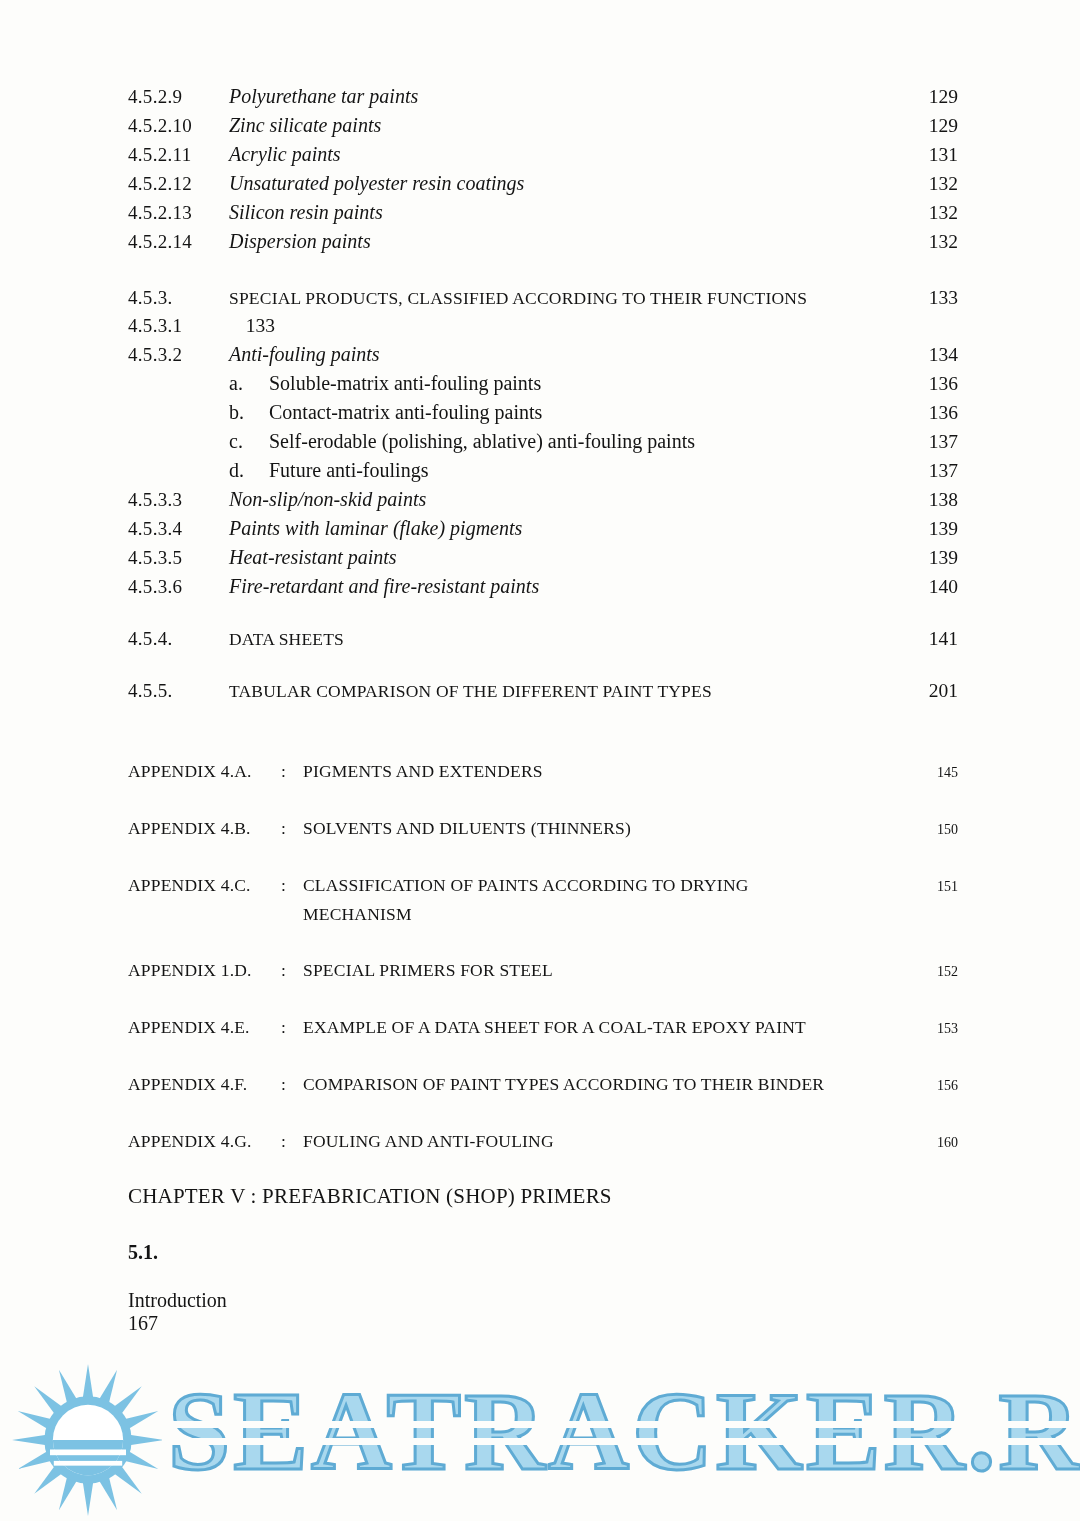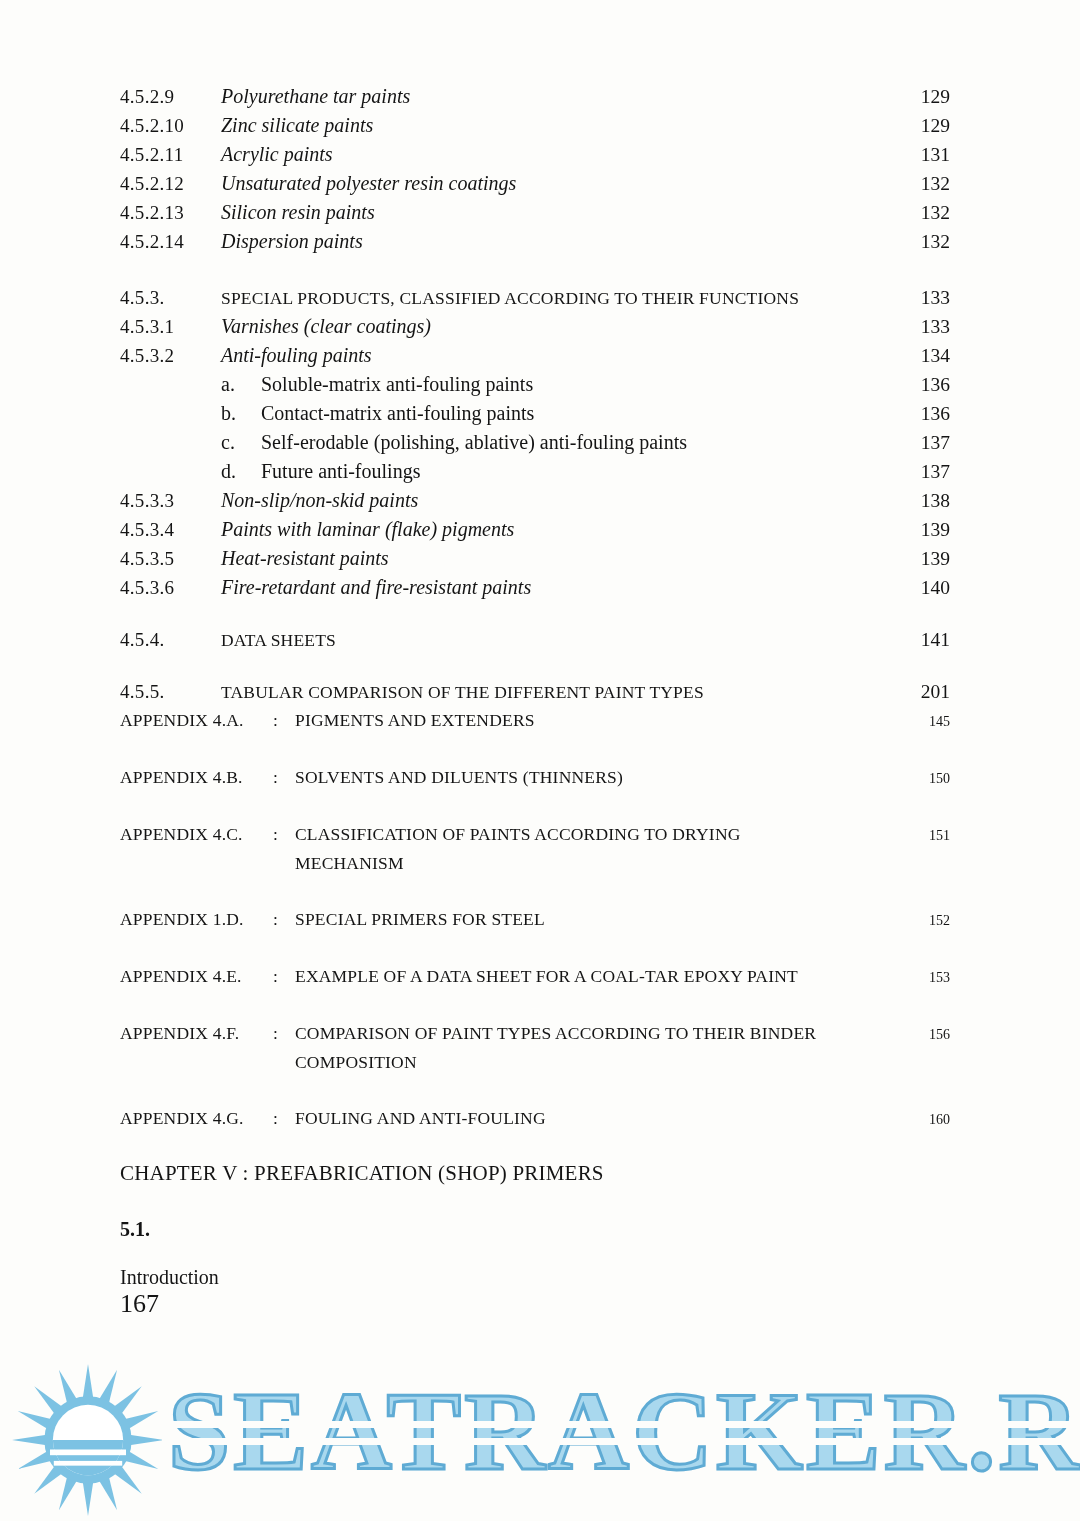--- a/index.html
+++ b/index.html
@@ -6,21 +6,21 @@
   body {
     width: 1080px; height: 1521px;
     background: #fdfdfb;
     font-family: "Liberation Serif", serif;
     color: #141414;
     position: relative;
     overflow: hidden;
   }
   .toc {
     position: absolute;
-    left: 120px; top: 82px;
+    left: 128px; top: 82px;
     width: 830px;
   }
   .row {
     display: flex;
     align-items: baseline;
     font-size: 20px;
     line-height: 28px;
   }
   .row .num {
     flex: 0 0 101px;
@@ -45,21 +45,21 @@
     letter-spacing: 0.2px;
   }
   .letter-row .letter {
     flex: 0 0 40px;
     font-style: normal;
   }
   .letter-row .title { font-style: normal; }
   .gap-md { margin-top: 28px; }
   .gap-sm { margin-top: 24px; }
 
-  .appendices { }
+  .appendices { margin-top: 52px; }
   .app-row {
     display: flex;
     align-items: baseline;
     font-size: 17.5px;
     line-height: 29px;
     margin-bottom: 27px;
     letter-spacing: 0.2px;
   }
   .app-label { flex: 0 0 153px; }
   .app-colon { flex: 0 0 22px; }
@@ -80,21 +80,21 @@
   }
   .intro-row {
     display: flex;
     align-items: baseline;
     margin-top: 32px;
     font-size: 20px;
     flex-direction: column;
   }
   .intro-row .inum { flex: 0 0 48px; font-weight: bold; }
   .intro-row .ititle { flex: 1; font-weight: normal; }
-  .intro-row .pg { flex: 0 0 46px; text-align: right; font-size: 26px; font-weight: normal; }
+  .intro-row .pg { flex: 0 0 46px; text-align: right; font-size: 20px; font-weight: normal; }
 
   .watermark {
     position: absolute;
     left: 12px; top: 1364px;
     width: 1058px; height: 152px;
   }
   .sun-wrap { position: absolute; left: 0; top: 0; width: 152px; height: 152px; }
   .wm-text {
     position: absolute;
     left: 156px; top: 4px;
@@ -153,21 +153,20 @@
     <span class="pg">132</span>
   </div>
 
   <div class="row caps-row gap-md">
     <span class="num">4.5.3.</span>
     <span class="title">SPECIAL PRODUCTS, CLASSIFIED ACCORDING TO THEIR FUNCTIONS</span>
     <span class="pg">133</span>
   </div>
   <div class="row">
     <span class="num">4.5.3.1</span>
-    <span class="title">Varnishes (clear coatings)</span>
     <span class="pg">133</span>
   </div>
   <div class="row">
     <span class="num">4.5.3.2</span>
     <span class="title">Anti-fouling paints</span>
     <span class="pg">134</span>
   </div>
 
   <div class="row letter-row">
     <span class="num"></span>
@@ -253,21 +252,21 @@
     </div>
     <div class="app-row">
       <span class="app-label">APPENDIX 4.E.</span>
       <span class="app-colon">:</span>
       <span class="app-title"><span>EXAMPLE OF A DATA SHEET FOR A COAL-TAR EPOXY PAINT</span><span class="line2"></span></span>
       <span class="pg">153</span>
     </div>
     <div class="app-row">
       <span class="app-label">APPENDIX 4.F.</span>
       <span class="app-colon">:</span>
-      <span class="app-title"><span>COMPARISON OF PAINT TYPES ACCORDING TO THEIR BINDER</span><span class="line2">COMPOSITION</span></span>
+      <span class="app-title"><span>COMPARISON OF PAINT TYPES ACCORDING TO THEIR BINDER</span></span>
       <span class="pg">156</span>
     </div>
     <div class="app-row">
       <span class="app-label">APPENDIX 4.G.</span>
       <span class="app-colon">:</span>
       <span class="app-title"><span>FOULING AND ANTI-FOULING</span><span class="line2"></span></span>
       <span class="pg">160</span>
     </div>
   </div>
 

